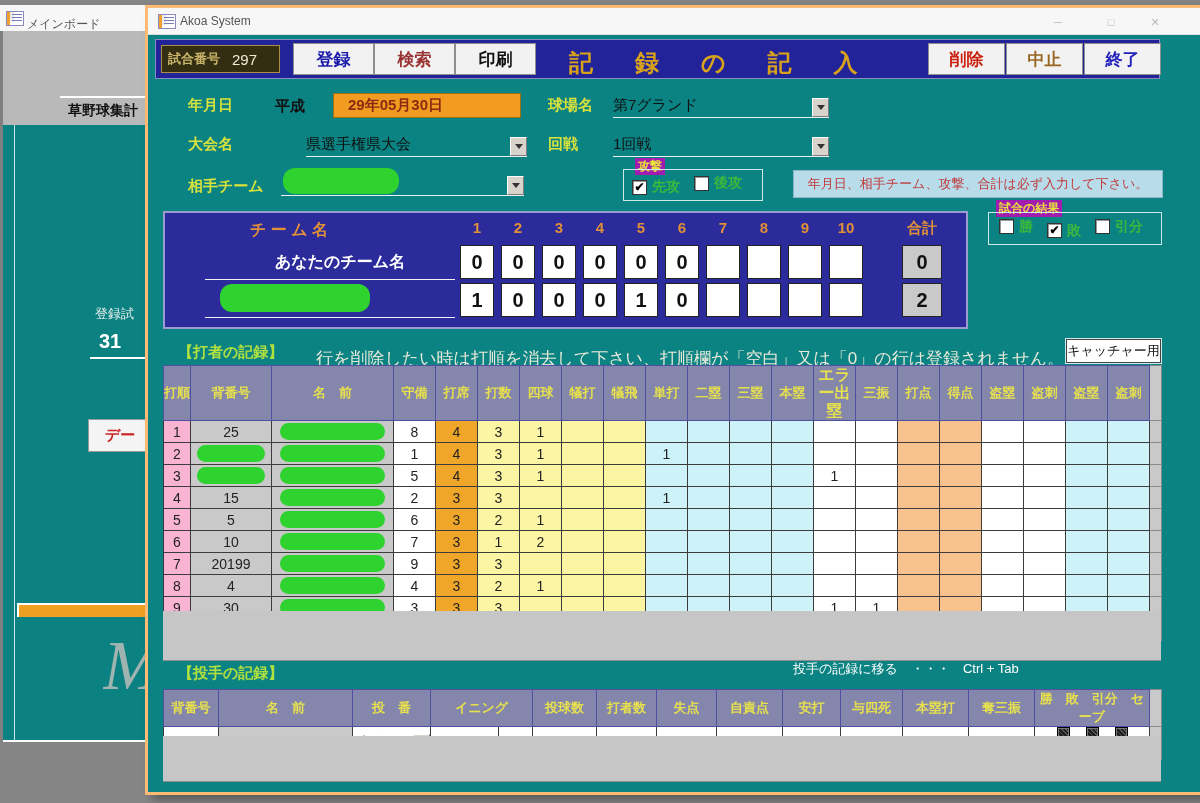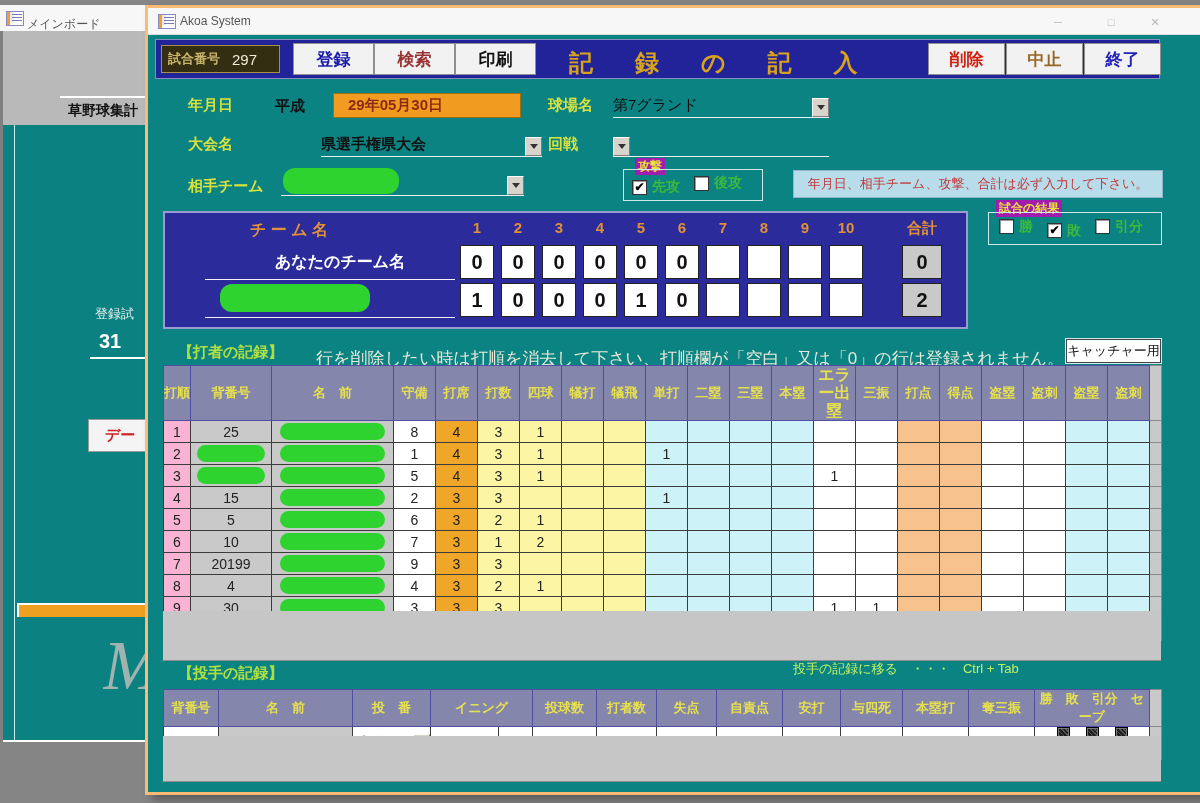--- a/index.html
+++ b/index.html
@@ -72,21 +72,21 @@
   .sbteam{color:#fff;font-size:16px;font-weight:bold;}
   .sbrowcells{display:flex;gap:7px;}
   .scell{width:34px;height:34px;background:#fff;border:1px solid #222;box-sizing:border-box;
     font-size:20px;font-weight:bold;color:#111;display:flex;align-items:center;justify-content:center;}
   .stotal{width:40px;height:34px;background:#c9c9c9;border:1px solid #222;box-sizing:border-box;
     font-size:20px;font-weight:bold;color:#111;display:flex;align-items:center;justify-content:center;}
   .sbline{height:1px;background:#f2f2f2;}
   
   .seclabel{color:#b0e040;font-size:15px;font-weight:bold;}
   .secnote{color:#e9e9d9;font-size:17px;}
-  .hint{color:#bef264;font-size:13px;}
+  .hint{color:#ffffff;font-size:13px;}
   .catcher{left:918px;top:331px;width:95px;height:24px;background:#fff;border:1px solid #444;
     box-shadow:0 0 0 1px #cfe8e8;box-sizing:border-box;color:#111;font-size:13px;
     display:flex;align-items:center;justify-content:center;}
   
   table{border-collapse:collapse;table-layout:fixed;}
   .bt th,.pt th{background:#8486ab;color:#e7e04e;font-size:13px;font-weight:bold;
     border:1px solid #5050a0;height:25px;padding:0;overflow:hidden;}
   .bt td{border:1px solid #3c3c3c;height:21px;font-size:14px;color:#222;text-align:center;padding:0;background:#fff;overflow:hidden;}
   .pt td{border:1px solid #3c3c3c;height:22px;font-size:14px;color:#222;text-align:center;padding:0;background:#fff;overflow:hidden;}
   td.pink{background:#f8b4d2;}  td.gray{background:#c9c9c9;}
@@ -150,28 +150,29 @@
   <div class="abs dateinput">29年05月30日</div>
   <div class="abs flabel" style="left:400px;top:88px;">球場名</div>
   <div class="abs combo" style="left:465px;top:86px;width:216px;">
     <span class="cval">第7グランド</span>
     <span class="dd">
         <i></i>
       </span>
   </div>
 
   <div class="abs flabel" style="left:40px;top:127px;">大会名</div>
-  <div class="abs combo" style="left:173px;top:125px;width:221px;font-weight:bold;">
+  <div class="abs combo" style="left:158px;top:125px;width:221px;">
     <span class="cval">県選手権県大会</span>
     <span class="dd">
         <i></i>
       </span>
   </div>
   <div class="abs flabel" style="left:400px;top:127px;">回戦</div>
   <div class="abs combo" style="left:465px;top:125px;width:216px;">
+    <span class="cval">1回戦</span>
     <span class="dd">
         <i></i>
       </span>
   </div>
 
   <div class="abs flabel" style="left:40px;top:169px;">相手チーム</div>
   <div class="abs combo" style="left:133px;top:164px;width:243px;">
     <span class="cval"></span>
     <span class="dd">
         <i></i>

